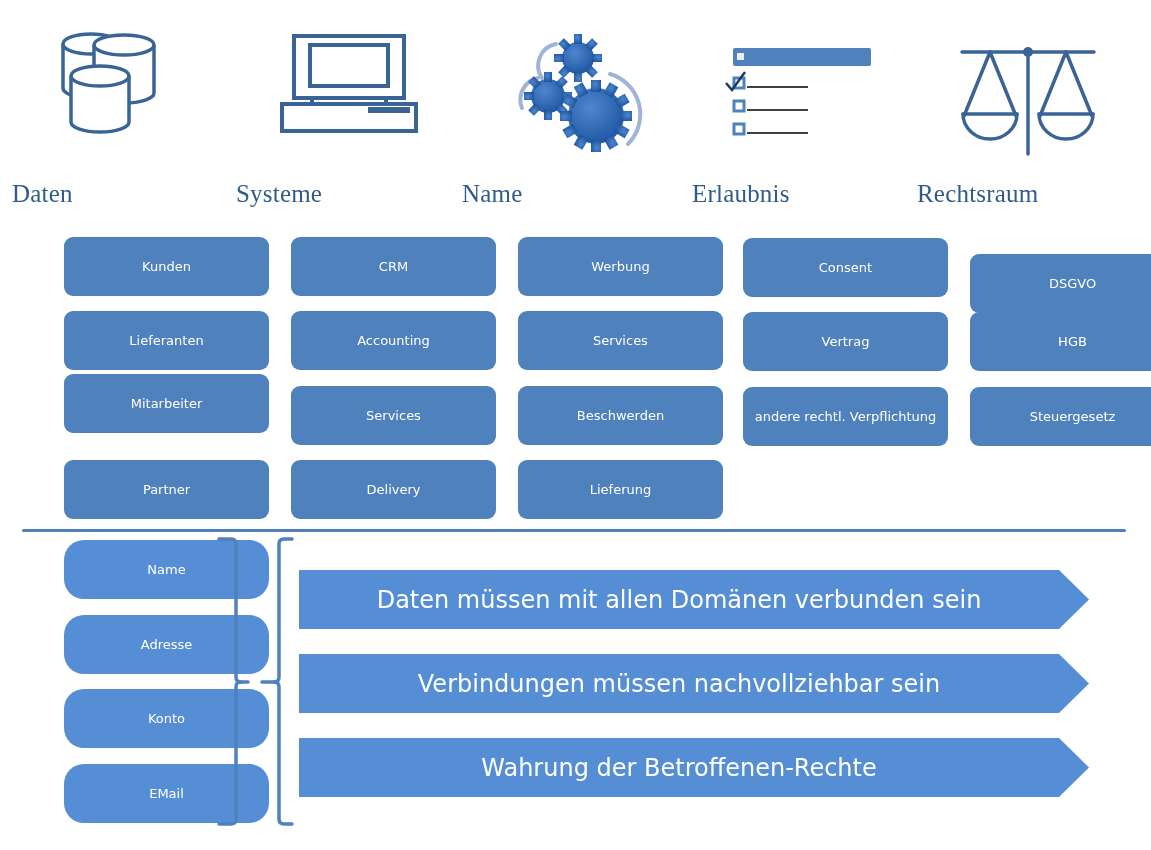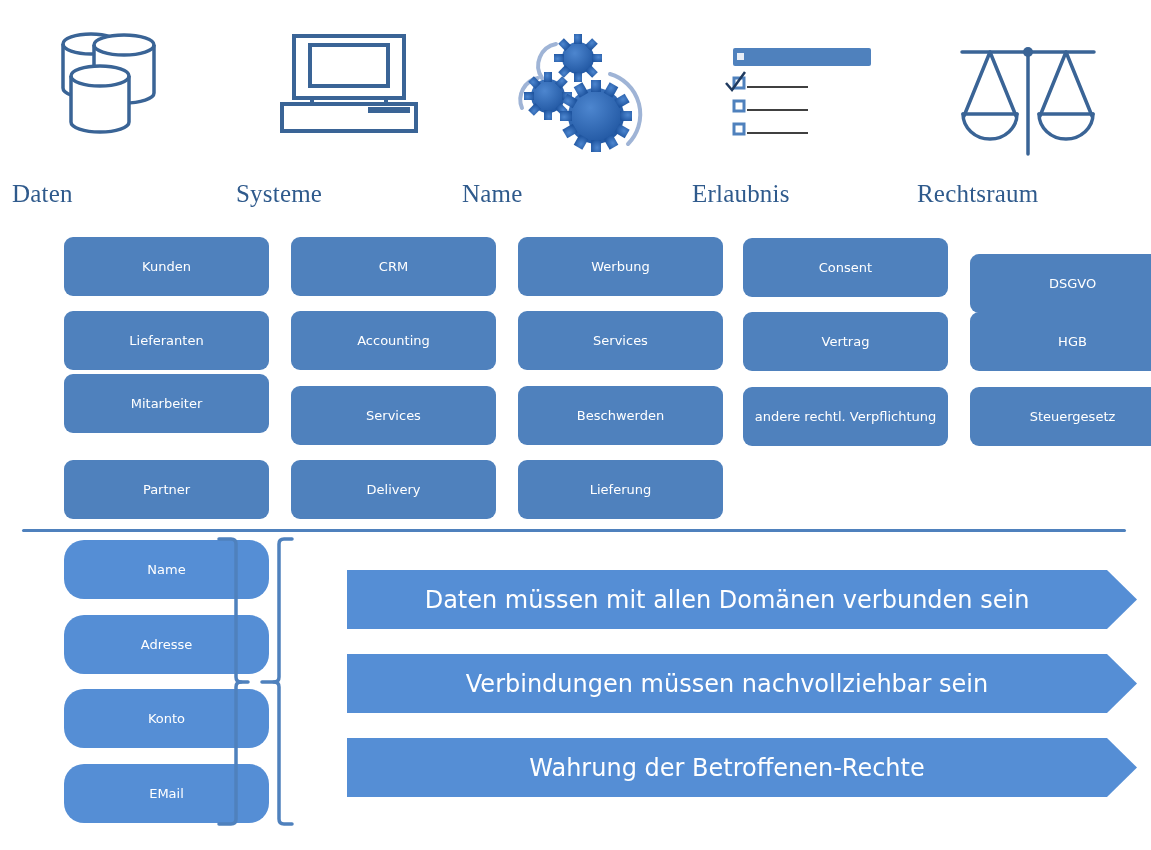--- a/index.html
+++ b/index.html
@@ -6,21 +6,21 @@
   body { width: 1151px; height: 850px; position: relative; overflow: hidden;
          font-family: "Liberation Sans", "DejaVu Sans", sans-serif; }
   .icon { position: absolute; }
   .col-title { position: absolute; width: 220px; text-align: left; top: 180px;
                font-size: 25px; color: #2f5a8c; font-family: Liberation Serif, serif; font-weight: normal; letter-spacing: 0.2px; }
   .box { position: absolute; width: 205px; height: 59px; border-radius: 9px; background: #4f81bd;
          color: #ffffff; display: flex; align-items: center; justify-content: center; text-align: center;
          font-size: 13px; line-height: 26px; font-family: "DejaVu Sans", sans-serif; box-sizing: border-box; padding: 0 4px; margin-left: 27px; }
   .box.light { background: #558ed5; border-radius: 20px; }
   .divider { position: absolute; left: 22px; top: 529px; width: 1104px; height: 3px; background: #4f81bd; border-radius: 2px; }
-  .arrow { position: absolute; left: 299px; width: 790px; height: 59px; margin-left: 48px; }
+  .arrow { position: absolute; left: 299px; width: 790px; height: 59px; }
   .arrow svg { position: absolute; left: 0; top: 0; }
   .arrow-label { position: absolute; left: 0; top: 0; width: 760px; height: 59px; display: flex; align-items: center;
                  justify-content: center; color: #ffffff; font-size: 24px; font-family: "DejaVu Sans", sans-serif; }
 </style>
 </head>
 <body>
 
 <svg class="icon" style="left:58px;top:28px" width="100" height="106" viewBox="0 0 100 106">
   <g fill="#ffffff" stroke="#3a6496" stroke-width="3.5">
     <path d="M5 16 a28 10 0 0 1 56 0 v44 a28 10 0 0 1 -56 0 z"></path>

